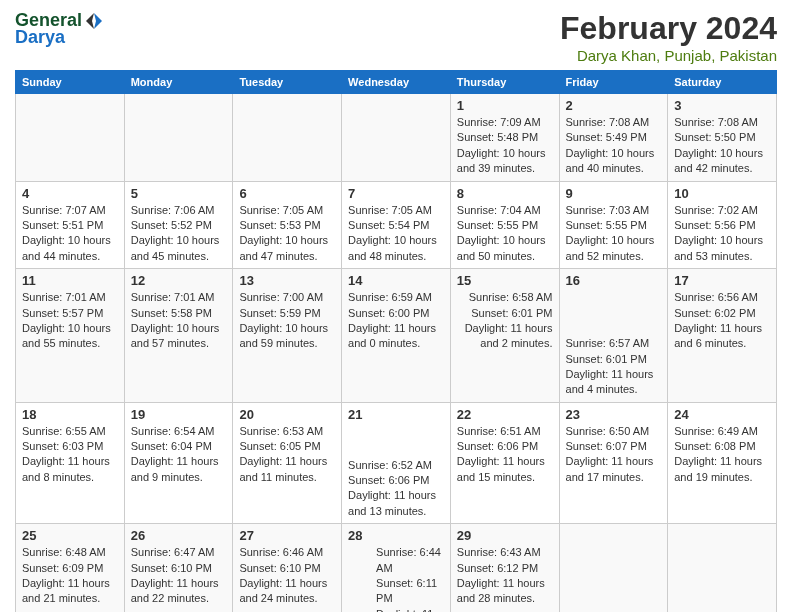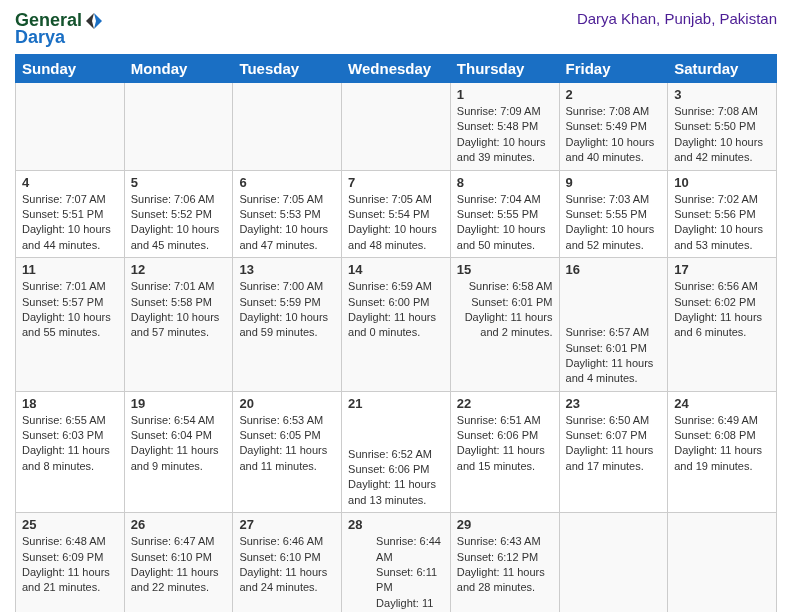--- a/index.html
+++ b/index.html
@@ -24,34 +24,34 @@
     .title-area {
       text-align: right;
     }
     .month-year {
       font-size: 32px;
       font-weight: bold;
       color: #333;
     }
     .location {
       font-size: 15px;
-      color: #4c1d95;
+      color: #4d7c0f;
       font-weight: normal;
     }
     table {
       width: 100%;
       border-collapse: collapse;
       table-layout: fixed;
     }
     thead tr th {
       background-color: #1a6fc4;
       color: #fff;
       text-align: left;
       padding: 5px 6px;
-      font-size: 15px;
+      font-size: 11px;
       font-weight: bold;
       border: 1px solid #1a6fc4;
     }
     tbody tr td {
       vertical-align: top;
       border: 1px solid #ccc;
       padding: 4px 6px;
       font-size: 11px;
       color: #333;
       height: 80px;
@@ -79,20 +79,21 @@
     <div style="display:flex;align-items:center;">
       <span style="font-size:18px;font-weight:bold;color:#14532d;">General</span>
       <svg width="20" height="20" viewBox="0 0 20 20" style="margin-left:2px;">
         <polygon points="10,2 18,10 10,18 12,10" fill="#1a6fc4"></polygon>
         <polygon points="10,2 2,10 10,18 8,10" fill="#333"></polygon>
       </svg>
     </div>
     <span style="font-size:18px;font-weight:bold;color:#1a6fc4;margin-top:-4px;">Darya</span>
   </div>
   <div class="title-area">
+    <div class="month-year">February 2024</div>
     <div class="location">Darya Khan, Punjab, Pakistan</div>
   </div>
 </div>
 
 <table>
   <thead>
     <tr id="header-row">
     <th>Sunday</th>
         <th>Monday</th>
         <th>Tuesday</th>

